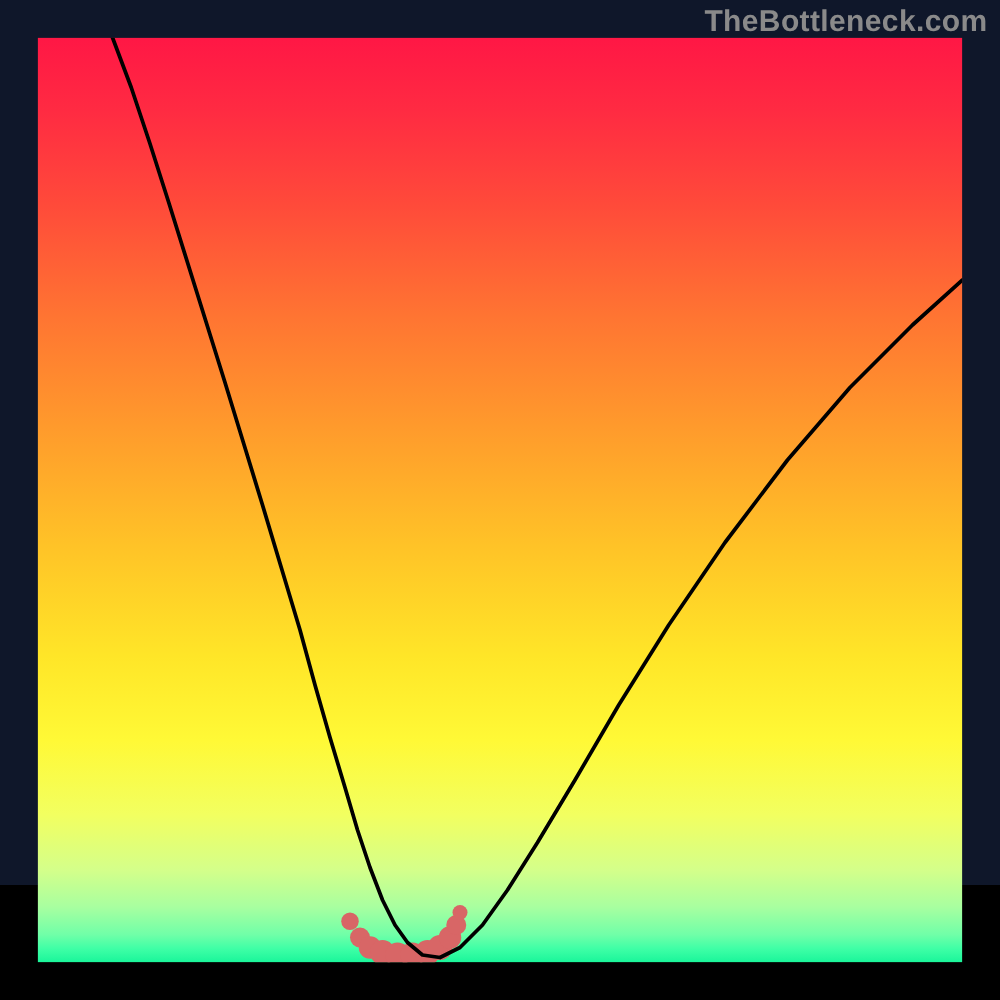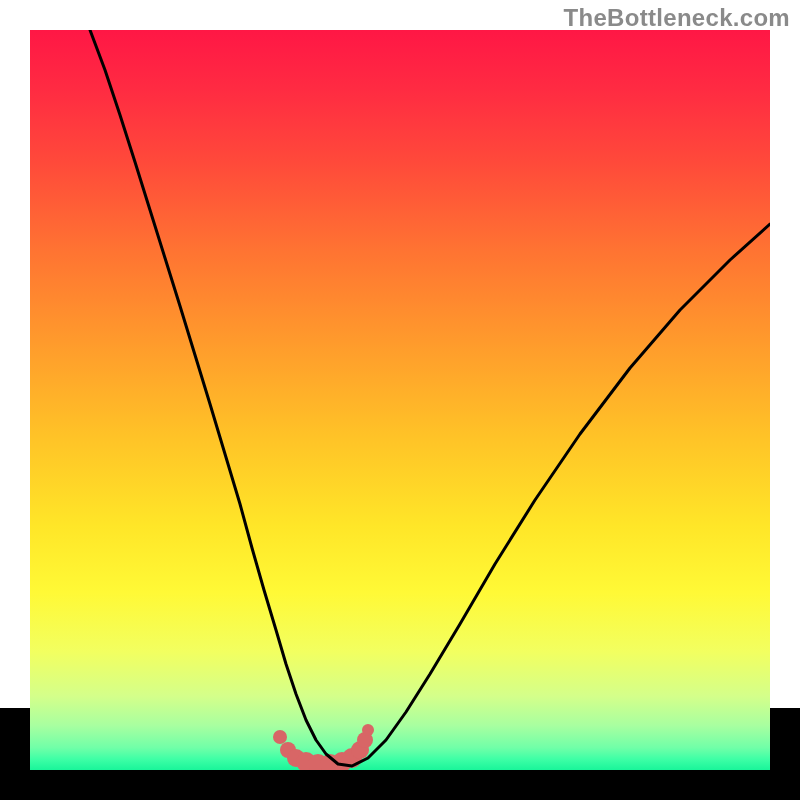--- a/index.html
+++ b/index.html
@@ -9,21 +9,21 @@
     height: 800px;
     background: #000000;
     overflow: hidden;
   }
   .frame {
     position: absolute;
     left: 0;
     top: 0;
     width: 800px;
     height: 708px;
-    background: #ffffff;
+    background: #0f172a;
   }
   .plot {
     position: absolute;
     left: 30px;
     top: 30px;
     width: 740px;
     height: 740px;
     overflow: hidden;
   }
   .plot svg {

